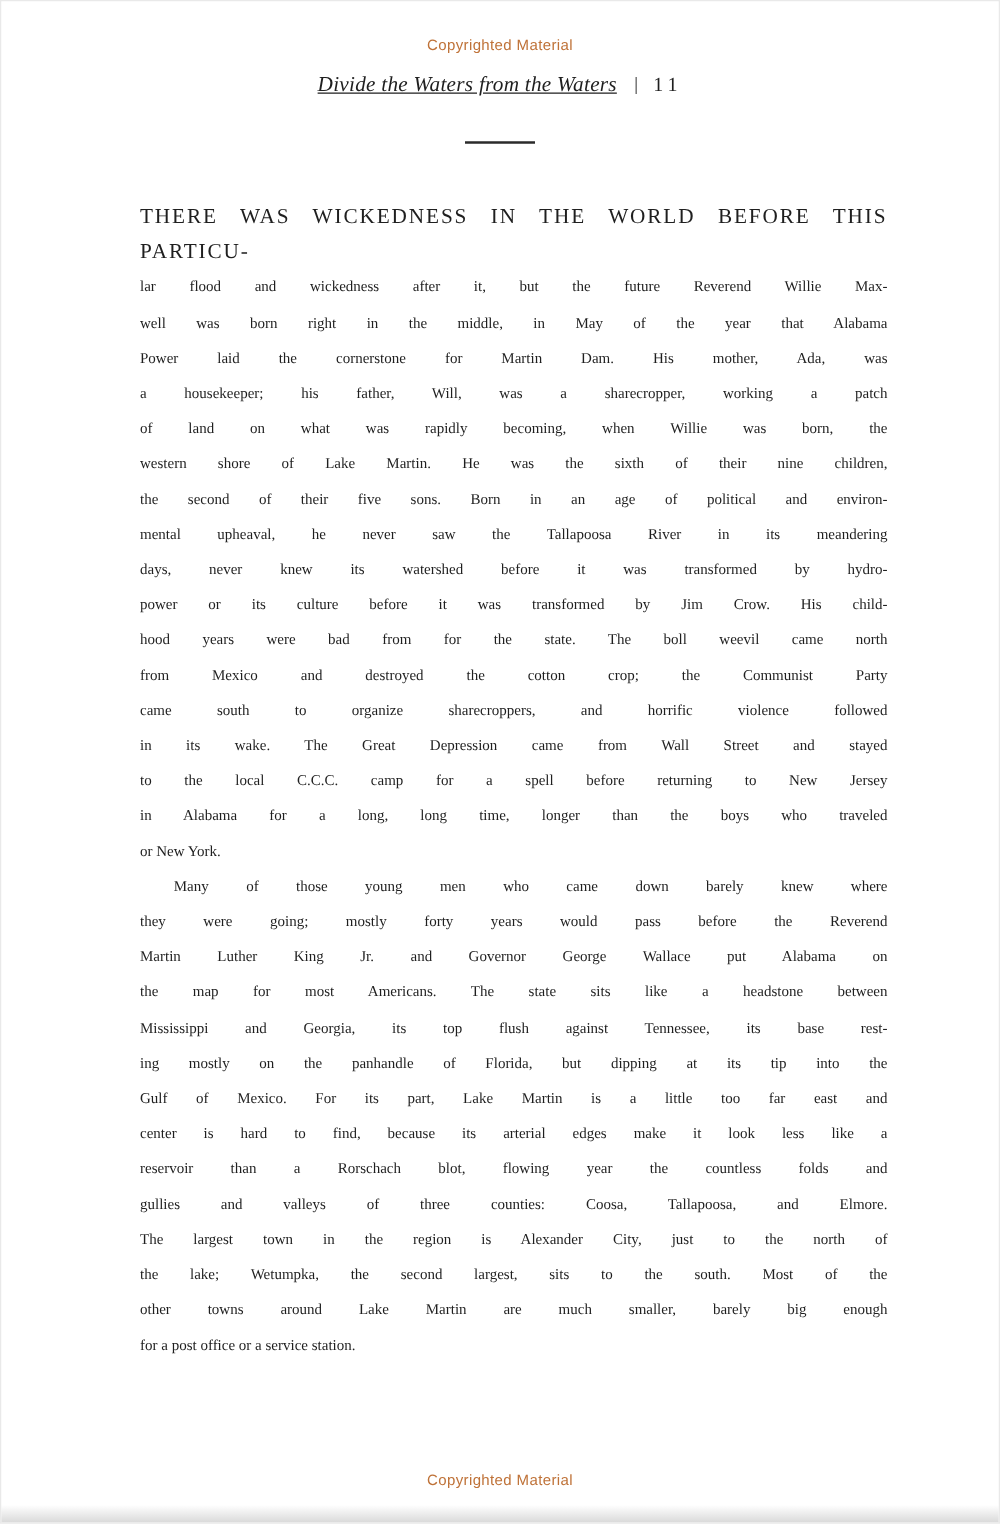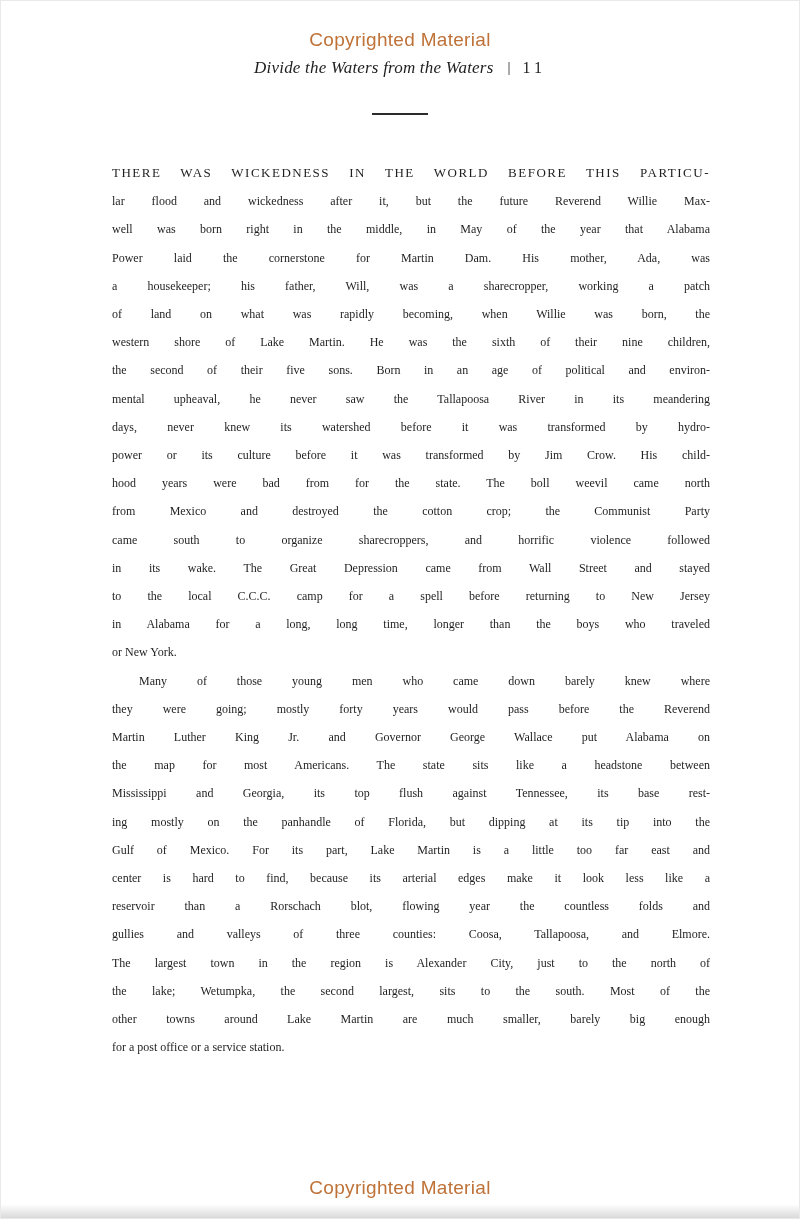--- a/index.html
+++ b/index.html
@@ -24,37 +24,38 @@
     left: 0; right: 0; bottom: 0;
     height: 14px;
     background: linear-gradient(to bottom, rgba(0,0,0,0) 0%, rgba(120,120,120,0.28) 100%);
     pointer-events: none;
   }
   .watermark {
     position: absolute;
     left: 0; right: 0;
     text-align: center;
     font-family: "Liberation Sans", sans-serif;
-    font-size: 19px;
+    font-size: 12px;
     letter-spacing: 0.3px;
     color: var(--watermark, #bf7238);
   }
   .watermark.top { top: 28px; }
   .watermark.bottom { top: 1176px; }
   .running-head {
     position: absolute;
     left: 0; right: 0;
     top: 57px;
     text-align: center;
     color: var(--text, #1f1f1f);
     font-size: 17px;
   }
   .rh-title {
     font-style: italic;
     letter-spacing: 0.2px;
+    text-decoration: underline;
   }
   .rh-sep {
     display: inline-block;
     margin: 0 12px 0 14px;
     font-style: normal;
     font-size: 15px;
     position: relative;
     top: -1px;
     color: var(--text, #1f1f1f);
   }
@@ -84,21 +85,21 @@
   .line {
     font-size: 12px;
     line-height: 28.2px;
     text-align: justify;
     text-align-last: justify;
     color: var(--text, #1f1f1f);
     white-space: normal;
   }
   .line.last { text-align-last: left; }
   .line.caps {
-    font-size: 13px;
+    font-size: 17px;
     letter-spacing: 1.5px;
     font-weight: 400;
   }
   .line.first-indent { padding-left: 27px; }
 </style>
 </head>
 <body>
 
 <div class="page">
 

